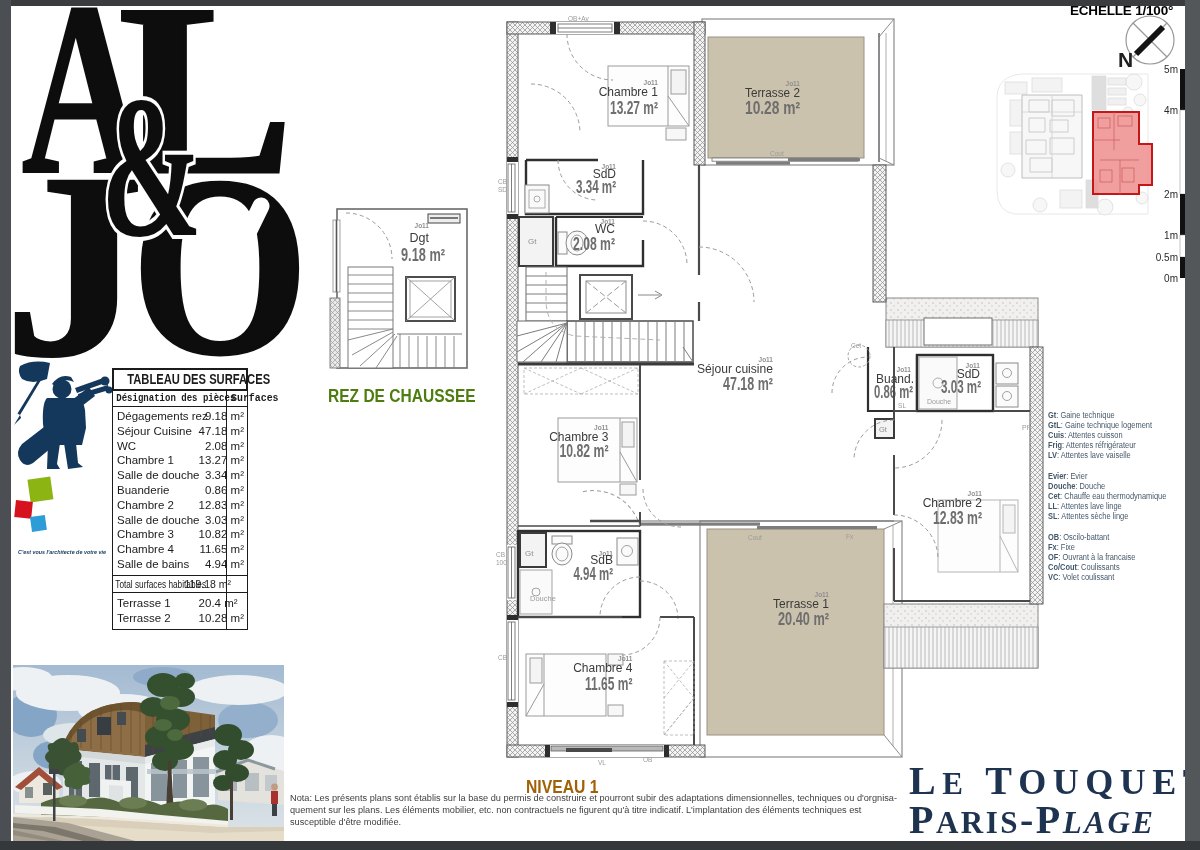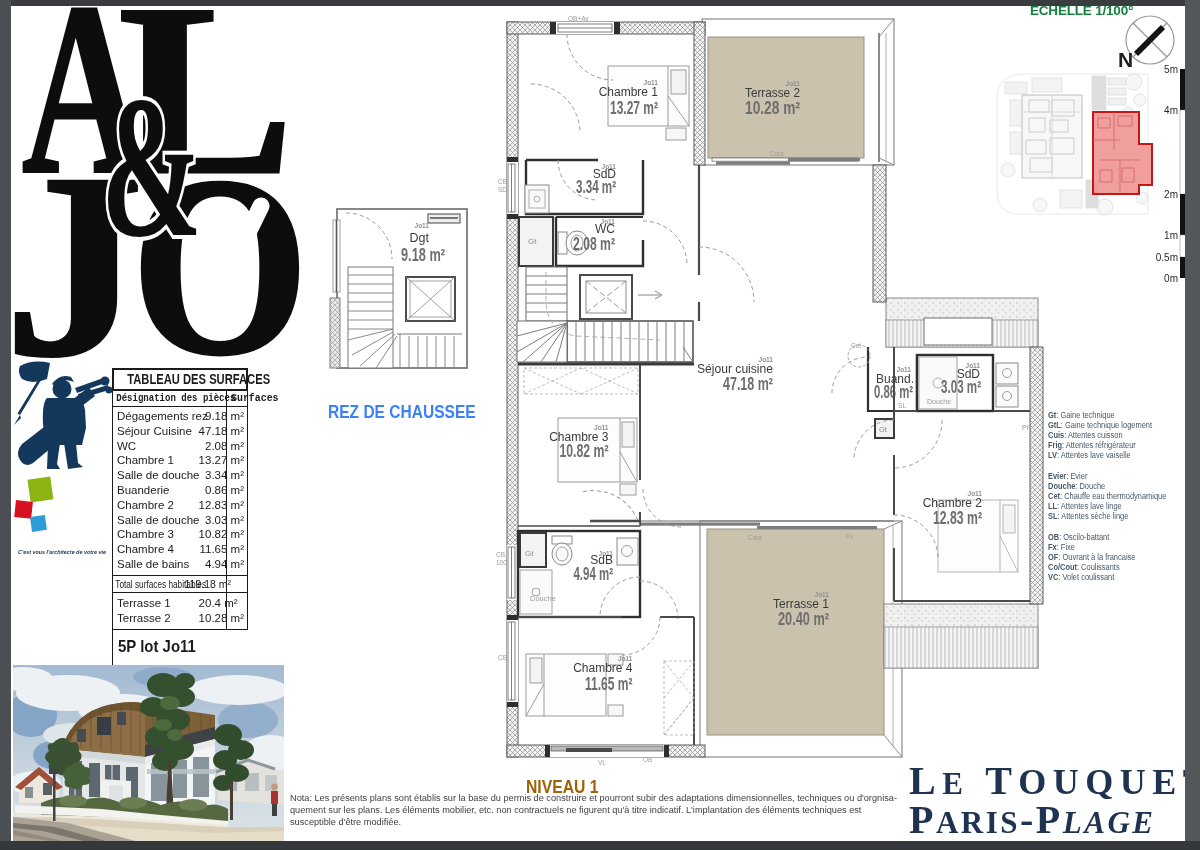--- a/index.html
+++ b/index.html
@@ -98,24 +98,23 @@
     <span style="position:absolute;right:16px;font-size:10.5px;text-align:right;">119.18 m²</span>
     <span style="position:absolute;left:113px;top:0;width:1px;height:16px;background:#1b1b1b;"></span>
   </div>
 
   <div style="border-left:1.5px solid #1b1b1b;border-right:1.5px solid #1b1b1b;border-bottom:1.5px solid #1b1b1b;position:relative;font-size:11.5px;">
     <div style="position:absolute;left:113px;top:0;width:1px;height:100%;background:#1b1b1b;"></div>
     <div style="padding:3px 0 4px 4px;line-height:14.8px;">Terrasse 1<br>Terrasse 2</div>
     <div style="position:absolute;top:3px;right:3px;text-align:left;line-height:14.8px;">20.4 m²<br>10.28 m²</div>
   </div>
 
-  <div style="border-left:1.5px solid #1b1b1b;padding:7px 0 8px 5px;font-size:17px;font-weight:bold;white-space:nowrap;"><span style="display:inline-block;transform:scaleX(0.88);transform-origin:left;">5P lot Jo11</span></div>
 </div>
 
-<div class="abs" style="left:328px;top:385px;font-size:18.5px;font-weight:bold;color:#3b82f6;white-space:nowrap;margin-top:16px;"><span style="display:inline-block;transform:scaleX(0.84);transform-origin:left;">REZ DE CHAUSSEE</span></div>
+<div class="abs" style="left:328px;top:385px;font-size:18.5px;font-weight:bold;color:#4d7c0f;white-space:nowrap;"><span style="display:inline-block;transform:scaleX(0.84);transform-origin:left;">REZ DE CHAUSSEE</span></div>
 
 <div class="abs" style="left:526px;top:776px;font-size:18.5px;font-weight:bold;color:#a16207;white-space:nowrap;"><span style="display:inline-block;transform:scaleX(0.85);transform-origin:left;">NIVEAU 1</span></div>
 
 <div class="abs" style="left:290px;top:793px;width:600px;font-size:9.2px;line-height:11.8px;color:#3e3e3e;white-space:nowrap;">
   <div>Nota: Les présents plans sont établis sur la base du permis de construire et pourront subir des adaptations dimensionnelles, techniques ou d'orgnisa-</div>
   <div>quement sur les plans. Les éléments mobilier, etc. non contractuels ne figurent qu'à titre indicatif. L'implantation des éléments techniques est</div>
   <div>susceptible d'être modifiée.</div>
 </div>
 
 <div class="abs" style="left:909px;top:763px;width:285px;font-family:'Liberation Serif',serif;color:#1e3350;white-space:nowrap;font-weight:bold;">
@@ -136,21 +135,21 @@
   <div><b>LL</b>: Attentes lave linge</div>
   <div><b>SL</b>: Attentes sèche linge</div>
   <div style="height:11px;"></div>
   <div><b>OB</b>: Oscilo-battant</div>
   <div><b>Fx</b>: Fixe</div>
   <div><b>OF</b>: Ouvrant à la francaise</div>
   <div><b>Co/Cout</b>: Coulissants</div>
   <div><b>VC</b>: Volet coulissant</div>
 </div>
 
-<div class="abs" style="left:1030px;top:3px;font-size:13.5px;font-weight:bold;color:#15803d;letter-spacing:-0.2px;">ECHELLE 1/100°</div>
+<div class="abs" style="left:1070px;top:3px;font-size:13.5px;font-weight:bold;color:#000000;letter-spacing:-0.2px;">ECHELLE 1/100°</div>
 
 <svg class="abs" style="left:495px;top:10px;" width="560" height="760" viewBox="495 10 560 760">
   <defs>
     <pattern id="wallh" width="5" height="5" patternUnits="userSpaceOnUse">
       <rect width="5" height="5" fill="#f3f3f3"></rect>
       <path d="M0,5 L5,0 M0,0 L5,5" stroke="#8f8f8f" stroke-width="0.7"></path>
     </pattern>
     <pattern id="stip" width="7" height="7" patternUnits="userSpaceOnUse">
       <rect width="7" height="7" fill="#f1f0ee"></rect>
       <circle cx="2" cy="2" r="0.7" fill="#b5b5b5"></circle>

